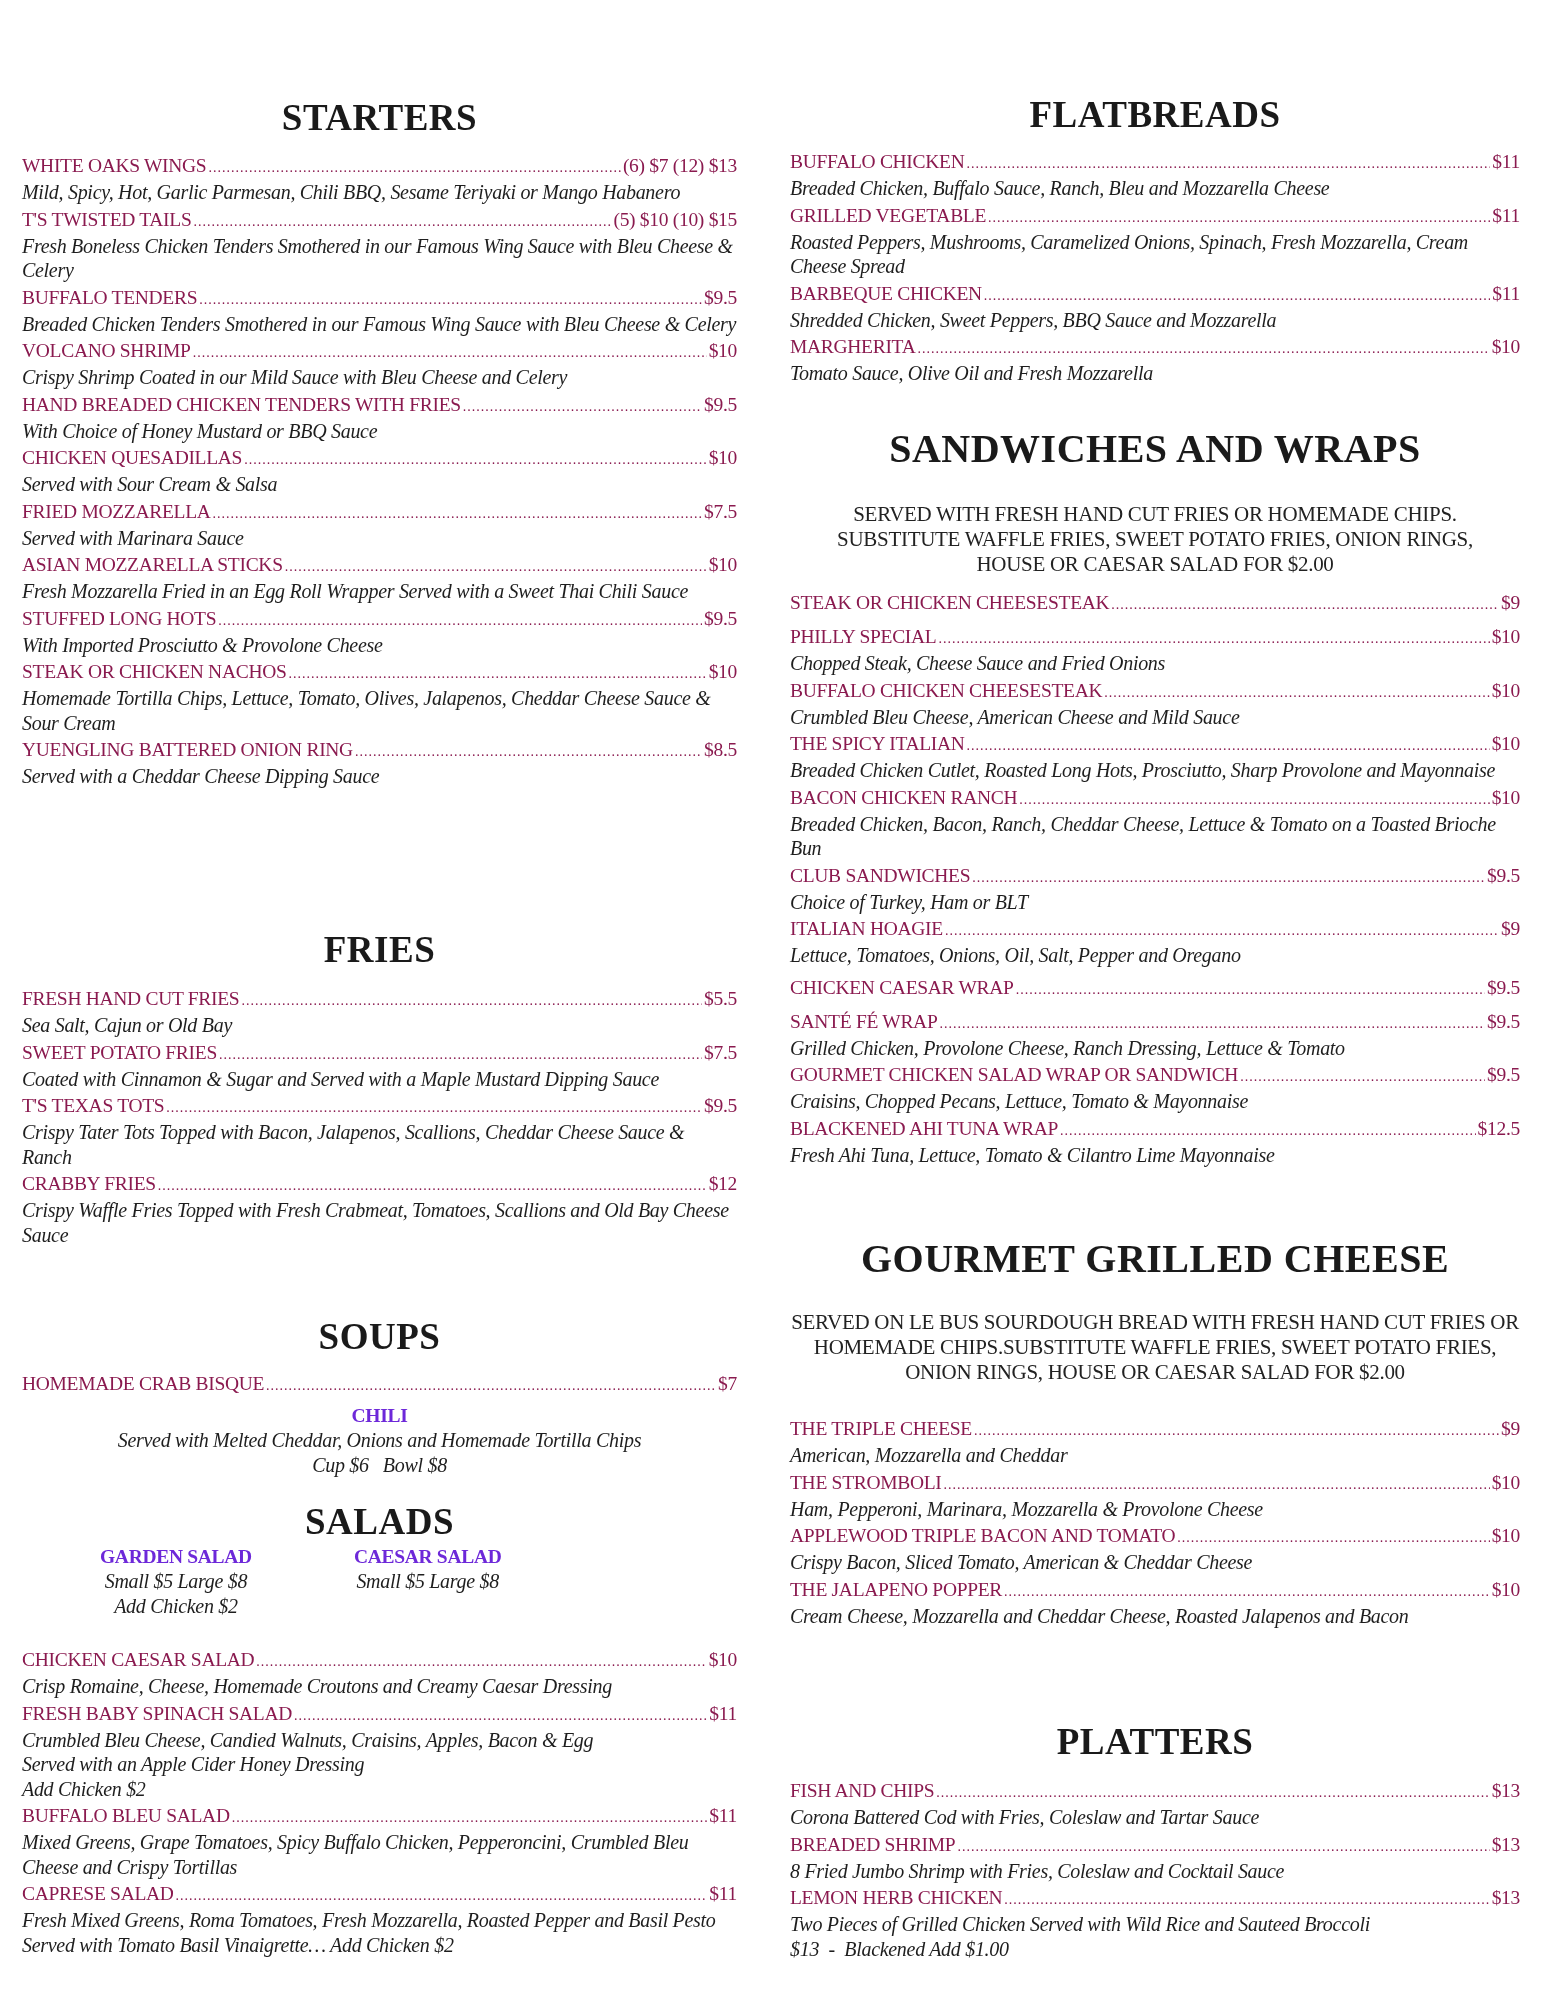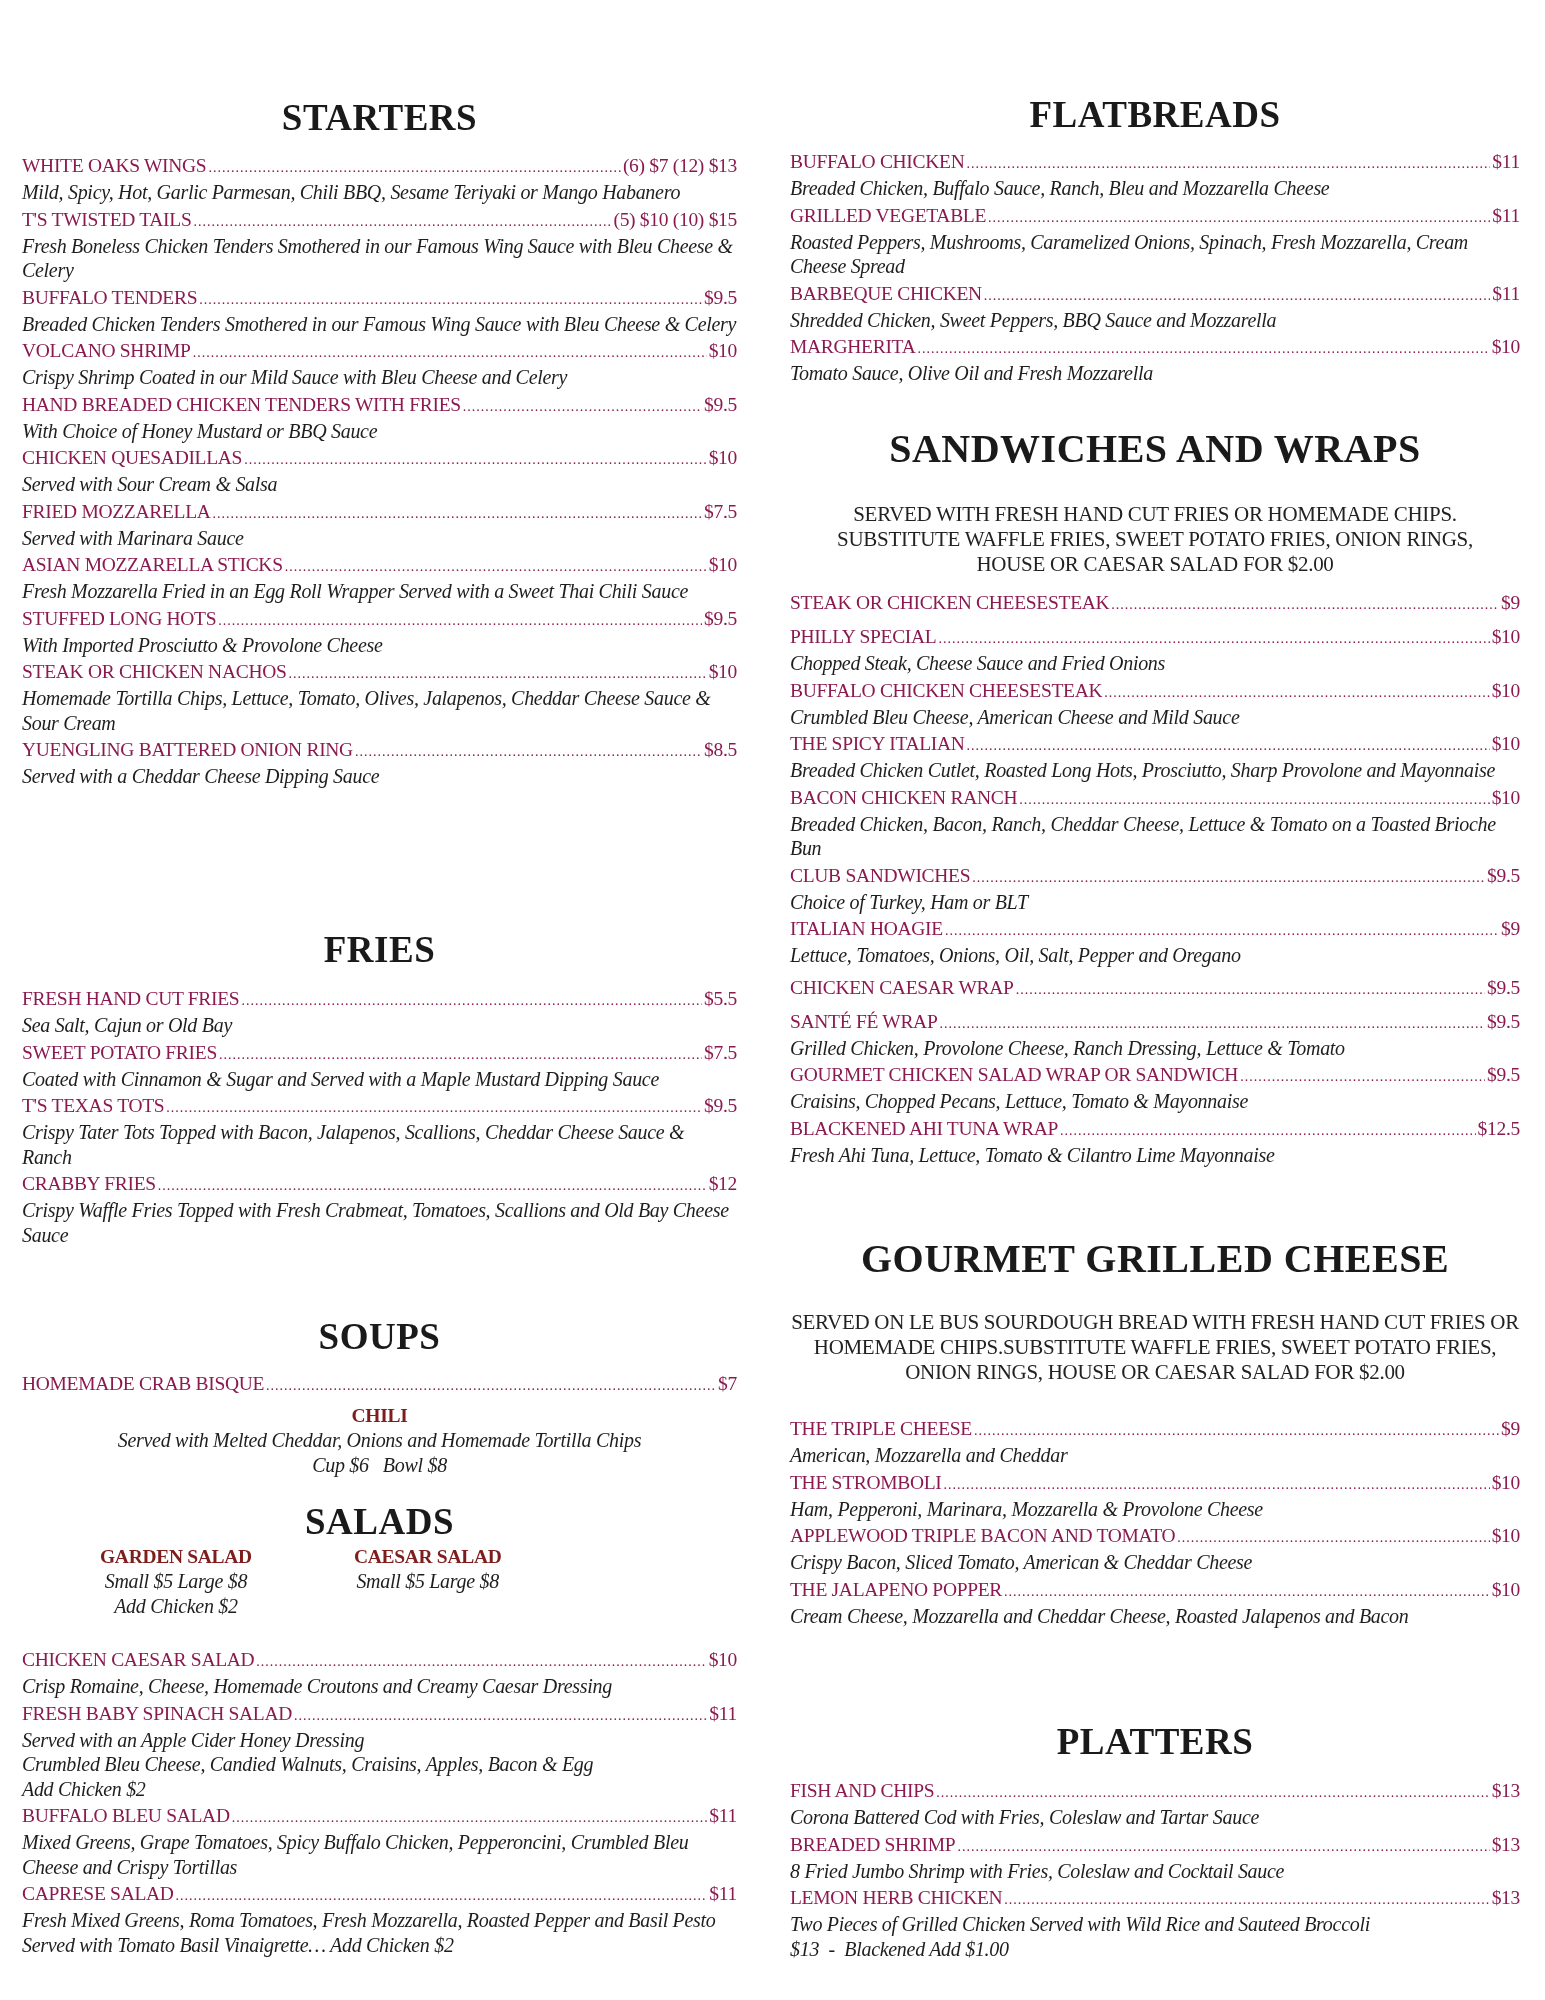--- a/index.html
+++ b/index.html
@@ -16,21 +16,21 @@
   .item { margin:0; }
   .row { display:flex; align-items:baseline; color:#8a1a4f; font-size:19.5px; line-height:24px; font-weight:normal; letter-spacing:-0.3px; }
   .row .name { white-space:nowrap; }
   .row .dots { flex:1; overflow:hidden; white-space:nowrap; margin:0 2px; font-weight:normal; font-size:14px; letter-spacing:1px; color:#8a1a4f; }
   .row .dots::before { content:"......................................................................................................................................................................................................................"; }
   .row .price { white-space:nowrap; }
   .desc { font-style:italic; font-size:20px; line-height:24.5px; color:#1e1e1e; letter-spacing:-0.3px; }
   .center { text-align:center; }
   .salad-pair { display:flex; justify-content:flex-start; gap:0; }
   .salad-box { text-align:center; }
-  .sub-name { color:#7f1d1d; font-weight:bold; font-size:19.5px; line-height:24px; letter-spacing:-0.3px;font-family:Liberation Serif, serif; }
+  .sub-name { color:#6d28d9; font-weight:bold; font-size:19.5px; line-height:24px; letter-spacing:-0.3px;font-family:Liberation Serif, serif; }
 </style>
 </head>
 <body>
 
 <div class="col" id="left">
 
   <div class="section" style="top:96px;">
     <h2 class="sec-title small">STARTERS</h2>
     <div style="height:15px"></div>
     <div class="item">
@@ -198,22 +198,22 @@
           <span class="price">$10</span>
         </div>
       <div class="desc">Crisp Romaine, Cheese, Homemade Croutons and Creamy Caesar Dressing</div>
     </div>
     <div class="item" style="margin-top:3px">
       <div class="row">
           <span class="name">FRESH BABY SPINACH SALAD</span>
           <span class="dots"></span>
           <span class="price">$11</span>
         </div>
+      <div class="desc">Crumbled Bleu Cheese, Candied Walnuts, Craisins, Apples, Bacon &amp; Egg</div>
       <div class="desc">Served with an Apple Cider Honey Dressing</div>
-      <div class="desc">Crumbled Bleu Cheese, Candied Walnuts, Craisins, Apples, Bacon &amp; Egg</div>
       <div class="desc">Add Chicken $2</div>
     </div>
     <div class="item" style="margin-top:3px">
       <div class="row">
           <span class="name">BUFFALO BLEU SALAD</span>
           <span class="dots"></span>
           <span class="price">$11</span>
         </div>
       <div class="desc">Mixed Greens, Grape Tomatoes, Spicy Buffalo Chicken, Pepperoncini, Crumbled Bleu Cheese and Crispy Tortillas</div>
     </div>

